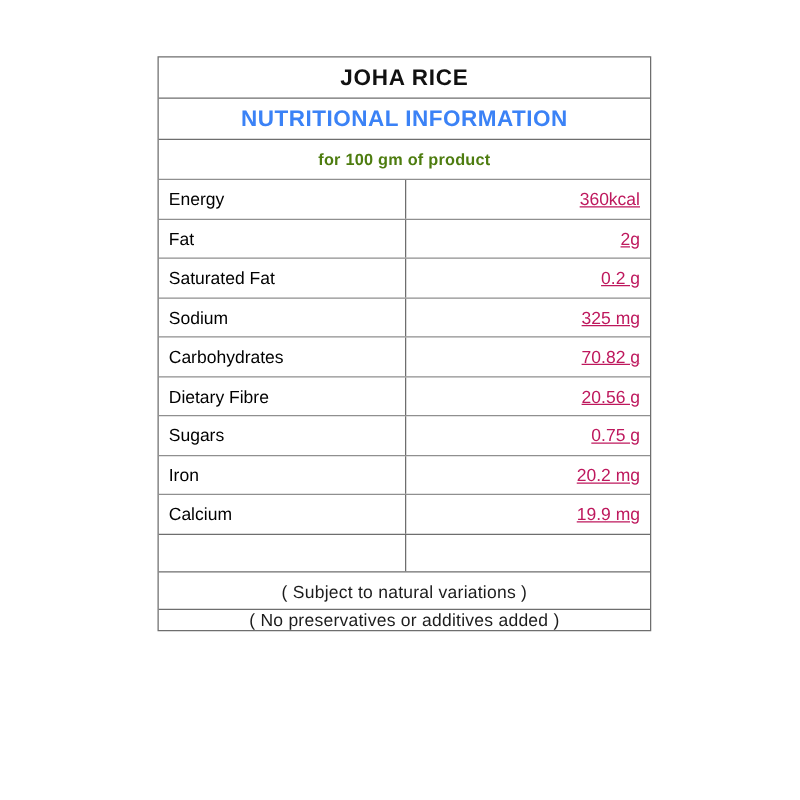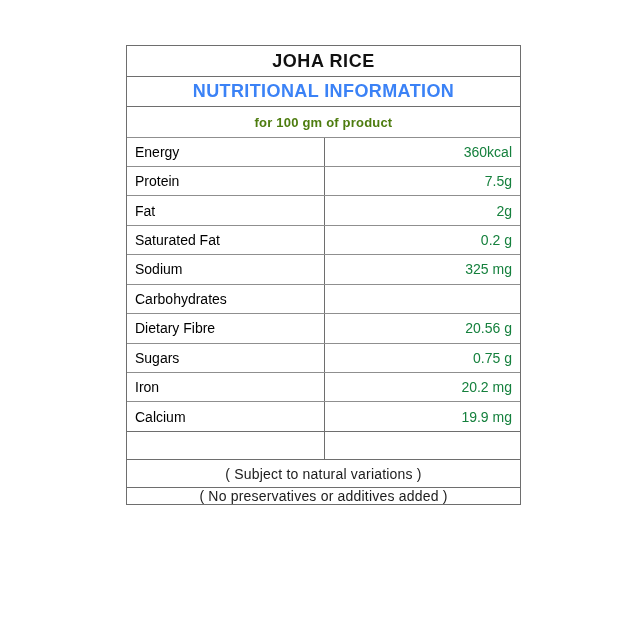--- a/index.html
+++ b/index.html
@@ -85,21 +85,22 @@
   }
   .cell-value {
     box-sizing: border-box;
     flex: 1;
     height: 100%;
     display: flex;
     align-items: center;
     justify-content: flex-end;
     padding-right: 8px;
     font-size: 14px;
-    color: #15803d;
+    color: #be185d;
+    text-decoration: underline;
   }
 
   .row.footnote-row-1 {
     height: 32px;
     justify-content: center;
     border-bottom-color: #6e6e6e;
     text-align: center;
   }
   .row.footnote-row-2 {
     flex: 1;
@@ -127,42 +128,39 @@
 
     <div class="row serving-row">
       <span class="serving-text">for 100 gm of product</span>
     </div>
 
     <div class="row data-row">
       <div class="cell-label">Energy</div>
       <div class="cell-value">360kcal</div>
     </div>
 
-    <div class="row data-row">
-      <div class="cell-label">Protein</div>
-      <div class="cell-value">7.5g</div>
-    </div>
 
     <div class="row data-row">
       <div class="cell-label">Fat</div>
       <div class="cell-value">2g</div>
     </div>
 
     <div class="row data-row">
       <div class="cell-label">Saturated Fat</div>
       <div class="cell-value">0.2 g</div>
     </div>
 
     <div class="row data-row">
       <div class="cell-label">Sodium</div>
       <div class="cell-value">325 mg</div>
     </div>
 
     <div class="row data-row">
       <div class="cell-label">Carbohydrates</div>
+      <div class="cell-value">70.82 g</div>
     </div>
 
     <div class="row data-row">
       <div class="cell-label">Dietary Fibre</div>
       <div class="cell-value">20.56 g</div>
     </div>
 
     <div class="row data-row">
       <div class="cell-label">Sugars</div>
       <div class="cell-value">0.75 g</div>

